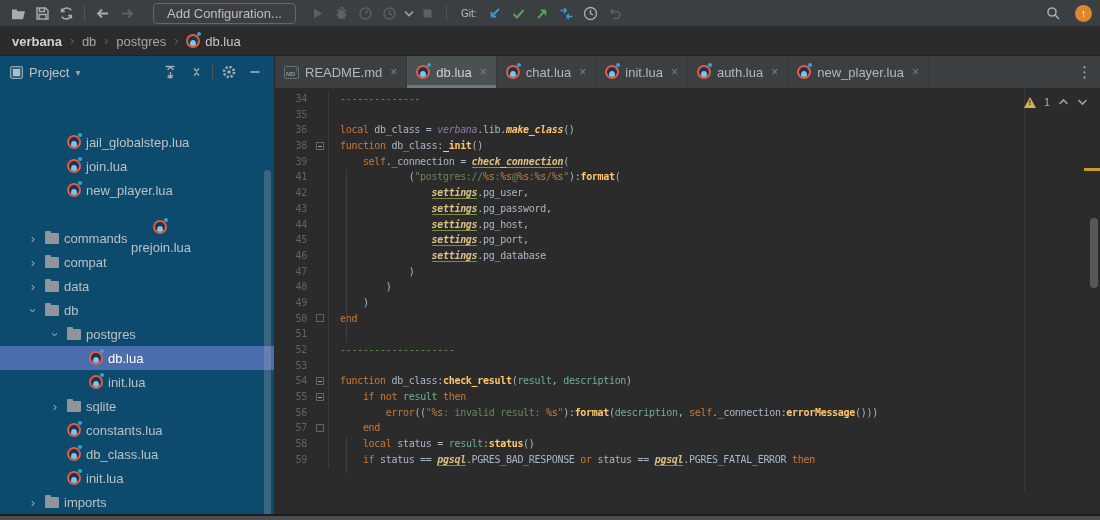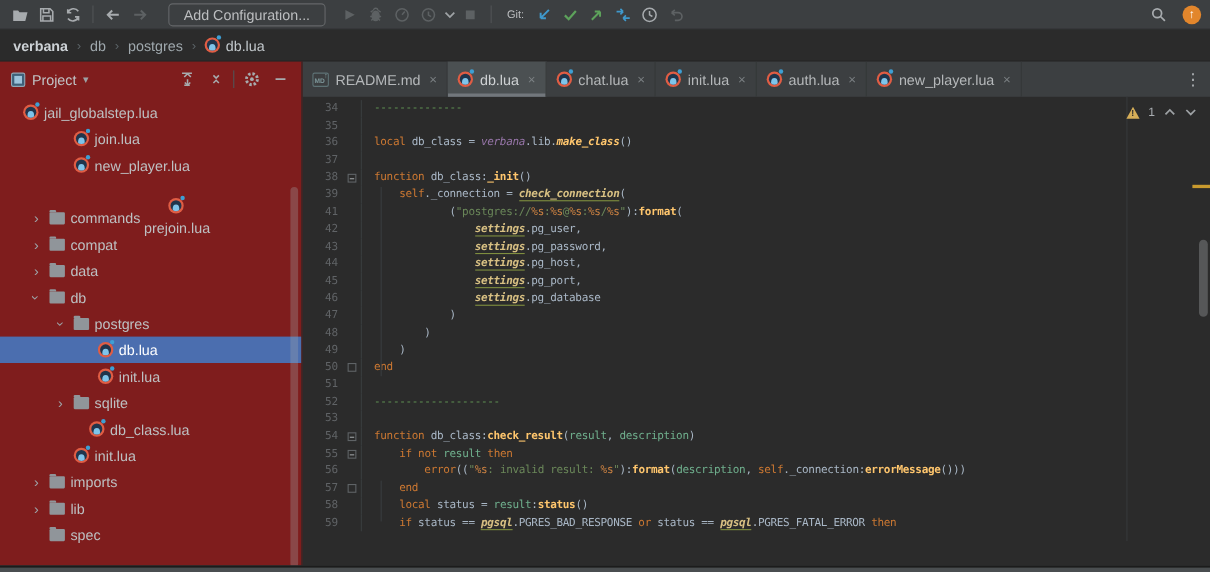--- a/index.html
+++ b/index.html
@@ -21,21 +21,21 @@
   .crumbs { height:29px; background:#2b2b2b; display:flex; align-items:center; padding:0 12px; font-size:13px; border-bottom:1px solid #242424; }
   .crumb { color:#9fa8ad; white-space:nowrap; display:flex; align-items:center; gap:5px; }
   .crumb.first { font-weight:bold; color:#cdd2d6; }
   .crumb.last { color:#c2c8cc; }
   .crumb-sep { color:#5c6468; margin:0 8px; font-size:12px; }
 
   
   .main { display:flex; height:464px; }
 
   
-  .panel { position:relative; width:275px; flex:0 0 275px; background:#7f1d1d; border-right:1px solid #282828; overflow:hidden; }
+  .panel { position:relative; width:275px; flex:0 0 275px; background:#0c4a6e; border-right:1px solid #282828; overflow:hidden; }
   .panel-head { height:32px; display:flex; align-items:center; padding:0 6px 0 10px; }
   .tw-icon { width:13px; height:13px; border:1px solid #8fa8b8; background:#3e6079; border-radius:2px; position:relative; margin-right:6px; }
   .tw-icon::after { content:""; position:absolute; left:2px; top:2px; width:7px; height:7px; background:#9cc3dc; }
   .panel-title { font-size:13px; color:#c0c3c5; }
   .panel-dd { color:#9da1a4; font-size:10px; margin-left:6px; }
   .ph-spacer { flex:1; }
   .ph-icon { width:26px; height:24px; display:flex; align-items:center; justify-content:center; }
   .ph-sep { width:1px; height:16px; background:#515456; margin:0 3px; }
 
   .tree { position:relative; padding-top:2px; font-size:13px; }
@@ -263,21 +263,21 @@
             <circle cx="8" cy="8" r="1.7" fill="#a7abae"></circle>
             </svg>
         </span>
         <span class="ph-icon">
           <svg width="16" height="16" stroke="#a7abae" stroke-width="1.6">
               <path d="M3.5 8h9"></path>
             </svg>
         </span>
       </div>
       <div class="tree" id="tree">
-          <div class="trow" style="">
+          <div class="trow" style="padding-left: 46px; margin-top: 40px;">
             <span class="chev"></span>
             <span class="ticon">
               <span class="lua-ic">
                 <i class="ring"></i>
                 <i class="face"></i>
                 <i class="dot"></i>
               </span>
             </span>
             <span class="tlabel">jail_globalstep.lua</span>
           </div>
@@ -371,21 +371,32 @@
             </span>
             <span class="tlabel">init.lua</span>
           </div>
           <div class="trow" style="padding-left: 46px;">
             <span class="chev"><span>›</span></span>
             <span class="ticon">
               <span class="folder"></span>
             </span>
             <span class="tlabel">sqlite</span>
           </div>
-          <div class="trow" style="padding-left: 60px;">
+          <div class="trow" style="padding-left: 46px;">
+            <span class="chev"></span>
+            <span class="ticon">
+              <span class="lua-ic">
+                <i class="ring"></i>
+                <i class="face"></i>
+                <i class="dot"></i>
+              </span>
+            </span>
+            <span class="tlabel">constants.lua</span>
+          </div>
+          <div class="trow" style="padding-left: 46px;">
             <span class="chev"></span>
             <span class="ticon">
               <span class="lua-ic">
                 <i class="ring"></i>
                 <i class="face"></i>
                 <i class="dot"></i>
               </span>
             </span>
             <span class="tlabel">db_class.lua</span>
           </div>
@@ -481,21 +492,20 @@
           <span class="tab-more">⋮</span>
         </div>
       <div class="ed-body">
         <div class="margin-guide"></div>
         <div class="lines" id="lines">
           <div class="guide" style="left:71px; top:82px;  height:172px;"></div>
           <div class="guide" style="left:71px; top:349px; height:37px;"></div>
         <div class="cl"><span class="ln">34</span><span class="fold"></span><span class="codecol"><span class="sg-c">--------------</span></span></div>
             <div class="cl"><span class="ln">35</span><span class="fold"></span><span class="codecol"></span></div>
             <div class="cl"><span class="ln">36</span><span class="fold"></span><span class="codecol"><span class="sg-k">local</span><span class="sg-t"> db_class = </span><span class="sg-g">verbana</span><span class="sg-t">.lib.</span><span class="sg-fi">make_class</span><span class="sg-t">()</span></span></div>
-            <div class="cl"><span class="ln">37</span><span class="fold"></span><span class="codecol"></span></div>
             <div class="cl"><span class="ln">38</span><span class="fold"><span class="fm s"></span></span><span class="codecol"><span class="sg-k">function</span><span class="sg-t"> db_class:</span><span class="sg-f">_init</span><span class="sg-t">()</span></span></div>
             <div class="cl"><span class="ln">39</span><span class="fold"></span><span class="codecol"><span class="sg-t">    </span><span class="sg-k">self</span><span class="sg-t">._connection = </span><span class="sg-u">check_connection</span><span class="sg-t">(</span></span></div>
             <div class="cl"><span class="ln">41</span><span class="fold"></span><span class="codecol"><span class="sg-t">            (</span><span class="sg-s">"postgres://</span><span class="sg-e">%s</span><span class="sg-s">:</span><span class="sg-e">%s</span><span class="sg-s">@</span><span class="sg-e">%s</span><span class="sg-s">:</span><span class="sg-e">%s</span><span class="sg-s">/</span><span class="sg-e">%s</span><span class="sg-s">"</span><span class="sg-t">):</span><span class="sg-f">format</span><span class="sg-t">(</span></span></div>
             <div class="cl"><span class="ln">42</span><span class="fold"></span><span class="codecol"><span class="sg-t">                </span><span class="sg-u">settings</span><span class="sg-t">.pg_user,</span></span></div>
             <div class="cl"><span class="ln">43</span><span class="fold"></span><span class="codecol"><span class="sg-t">                </span><span class="sg-u">settings</span><span class="sg-t">.pg_password,</span></span></div>
             <div class="cl"><span class="ln">44</span><span class="fold"></span><span class="codecol"><span class="sg-t">                </span><span class="sg-u">settings</span><span class="sg-t">.pg_host,</span></span></div>
             <div class="cl"><span class="ln">45</span><span class="fold"></span><span class="codecol"><span class="sg-t">                </span><span class="sg-u">settings</span><span class="sg-t">.pg_port,</span></span></div>
             <div class="cl"><span class="ln">46</span><span class="fold"></span><span class="codecol"><span class="sg-t">                </span><span class="sg-u">settings</span><span class="sg-t">.pg_database</span></span></div>
             <div class="cl"><span class="ln">47</span><span class="fold"></span><span class="codecol"><span class="sg-t">            )</span></span></div>
             <div class="cl"><span class="ln">48</span><span class="fold"></span><span class="codecol"><span class="sg-t">        )</span></span></div>

